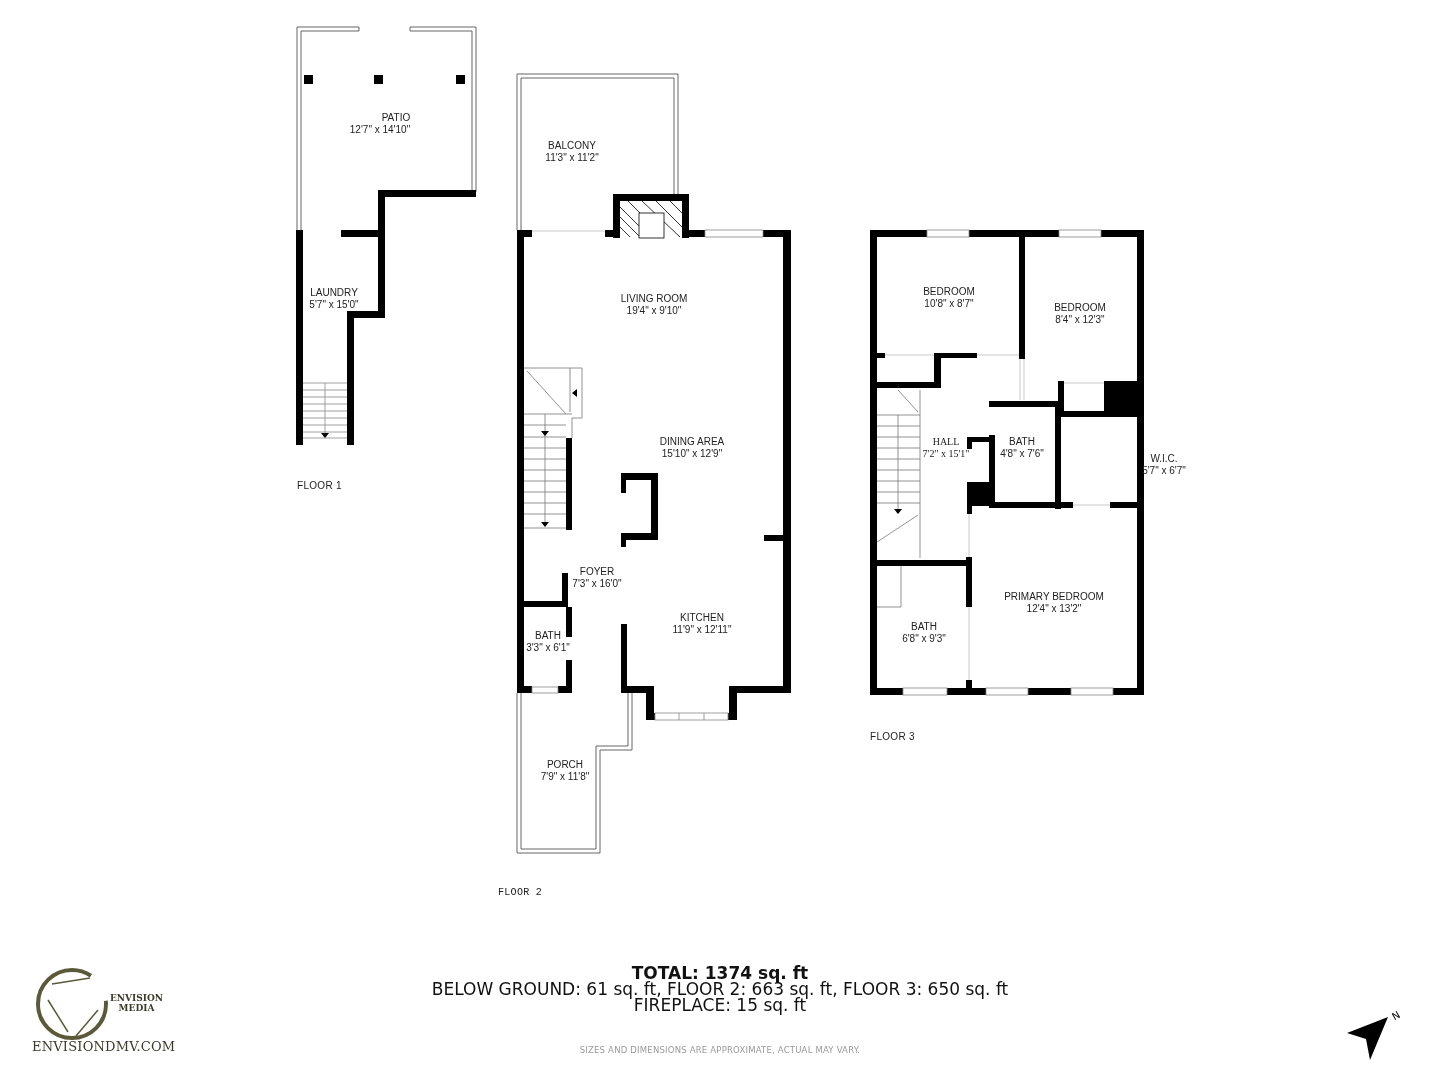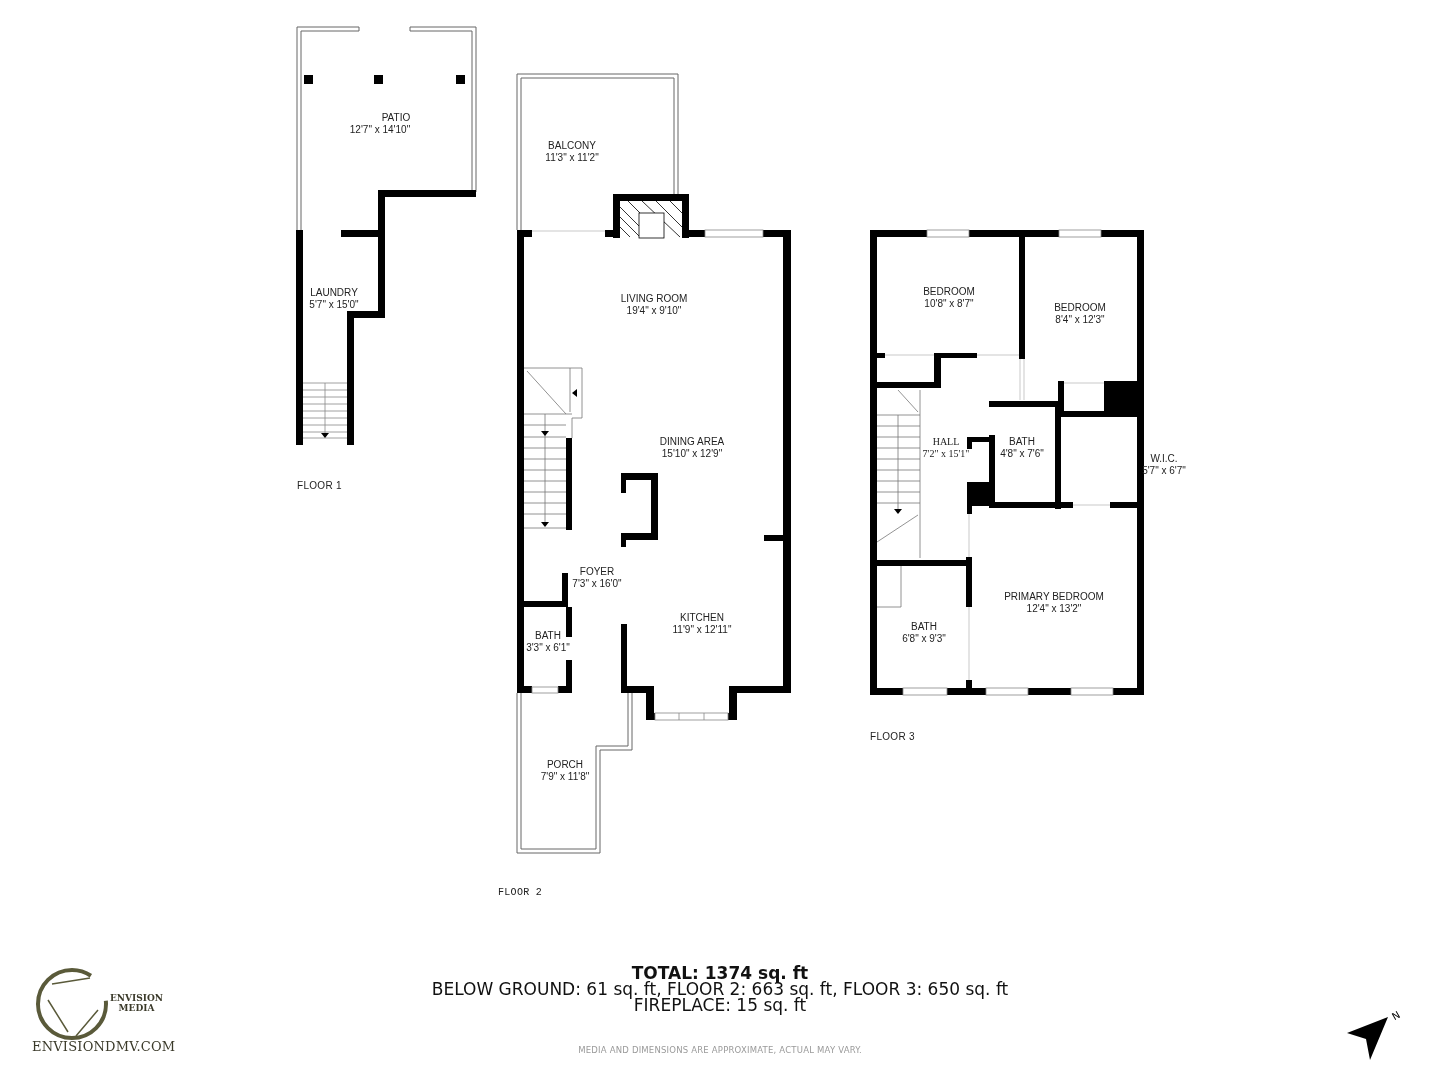--- a/index.html
+++ b/index.html
@@ -290,21 +290,21 @@
     <div>BATH</div>
     <div>6'8" x 9'3"</div>
   </div>
 <div class="floor-lbl" style="left:870px; top:731px;">FLOOR 3</div>
 
 <div class="summary">
   <div class="total">TOTAL: 1374 sq. ft</div>
   <div>BELOW GROUND: 61 sq. ft, FLOOR 2: 663 sq. ft, FLOOR 3: 650 sq. ft</div>
   <div>FIREPLACE: 15 sq. ft</div>
 </div>
-<div class="disclaimer">MEDIA AND DIMENSIONS ARE APPROXIMATE, ACTUAL MAY VARY.</div>
+<div class="disclaimer">SIZES AND DIMENSIONS ARE APPROXIMATE, ACTUAL MAY VARY.</div>
 
 <svg class="logo" viewBox="0 0 90 90">
   <circle cx="42" cy="44" r="34" fill="none" stroke="#5a5a3a" stroke-width="4" stroke-dasharray="180 30"></circle>
   <path d="M22,24 L60,18 M18,40 L38,72 M46,76 L68,50" stroke="#5a5a3a" stroke-width="1.5" fill="none"></path>
 </svg>
 <div class="logo-name">
     <div>ENVISION</div>
     <div>MEDIA</div>
   </div>
 <div class="logo-url">ENVISIONDMV.COM</div>

